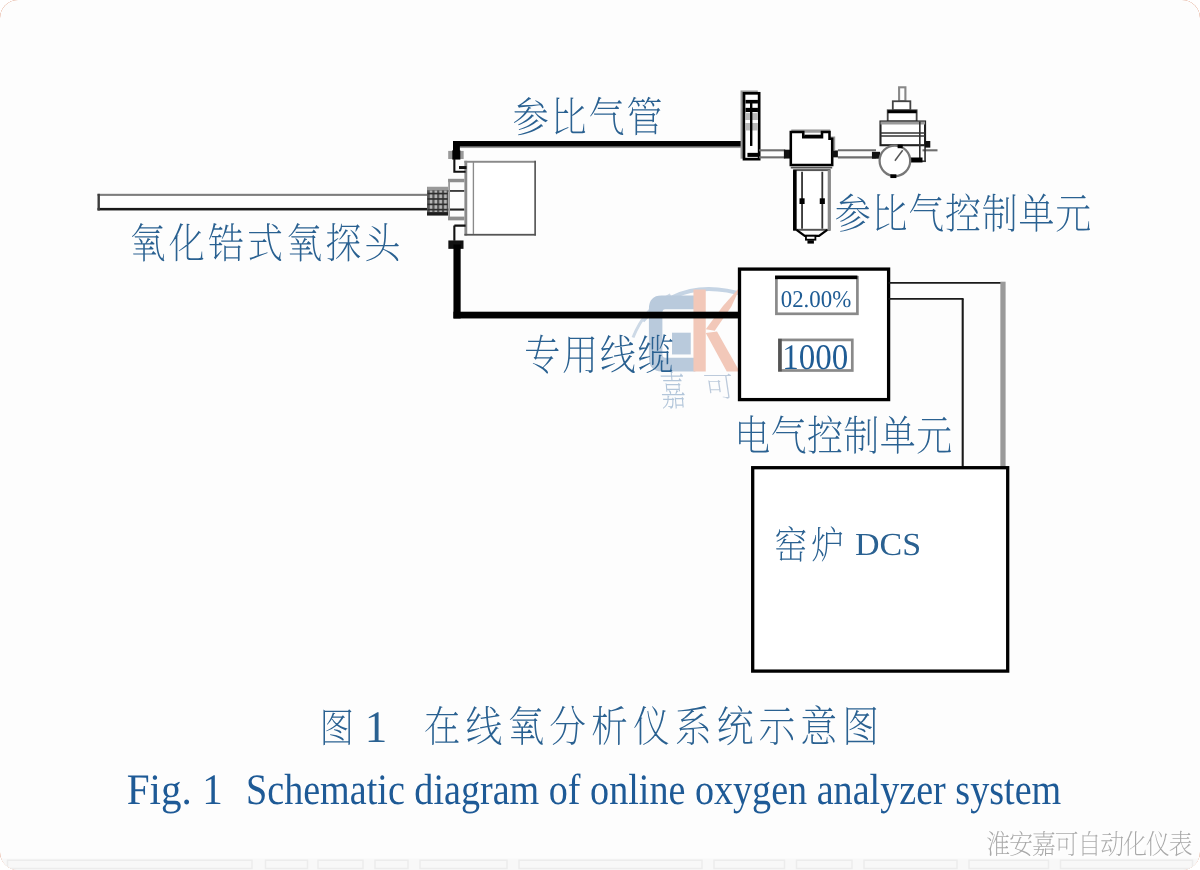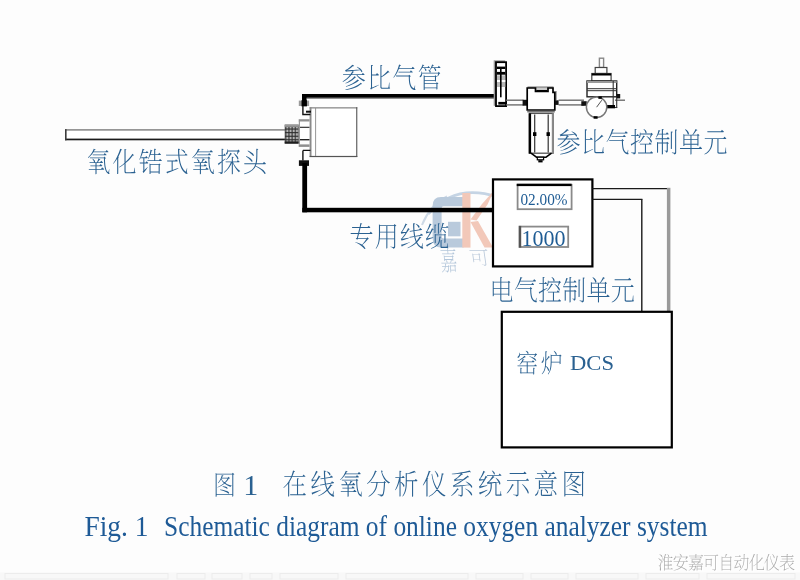--- a/index.html
+++ b/index.html
@@ -1,15 +1,15 @@
 <!DOCTYPE html>
 <html><head><meta charset="utf-8">
 <style>
 html,body{margin:0;padding:0;background:#ffffff;}
-#c{position:relative;width:800px;height:580px;overflow:hidden;background:#c2410c;}
+#c{position:relative;width:800px;height:580px;overflow:hidden;background:#c2410c;border-radius:12px;}
 </style></head><body>
 <div id="c">
 <svg width="800" height="580" viewBox="0 0 800 580" xmlns="http://www.w3.org/2000/svg">
 <rect x="0" y="0" width="800" height="580" fill="#fdfdfd"></rect>
 <g>
 <path d="M 428.5 214 Q 455 183 497.5 197" fill="none" stroke="#c5d4e4" stroke-width="2.6"></path>
 <path d="M 422 225 Q 430 205 447 196.5" fill="none" stroke="#cdd9e6" stroke-width="2"></path>
 <path d="M 466 197 L 441 197 Q 432.6 197 432.6 206 L 432.6 238 Q 432.6 247.6 441 247.6 L 463.6 247.6 L 463.6 238.5 L 443.5 238.5 Q 441.6 238.5 441.6 236 L 441.6 208.5 Q 441.6 206.2 443.5 206.2 L 466 206.2 Z" fill="#b9cadc"></path>
 <rect x="448" y="221.8" width="12.5" height="14.5" fill="#b9cadc"></rect>
 <path d="M 462.3 193 L 470.5 193 L 470.5 247.6 L 462.3 247.6 Z" fill="#f2c8b9"></path>

